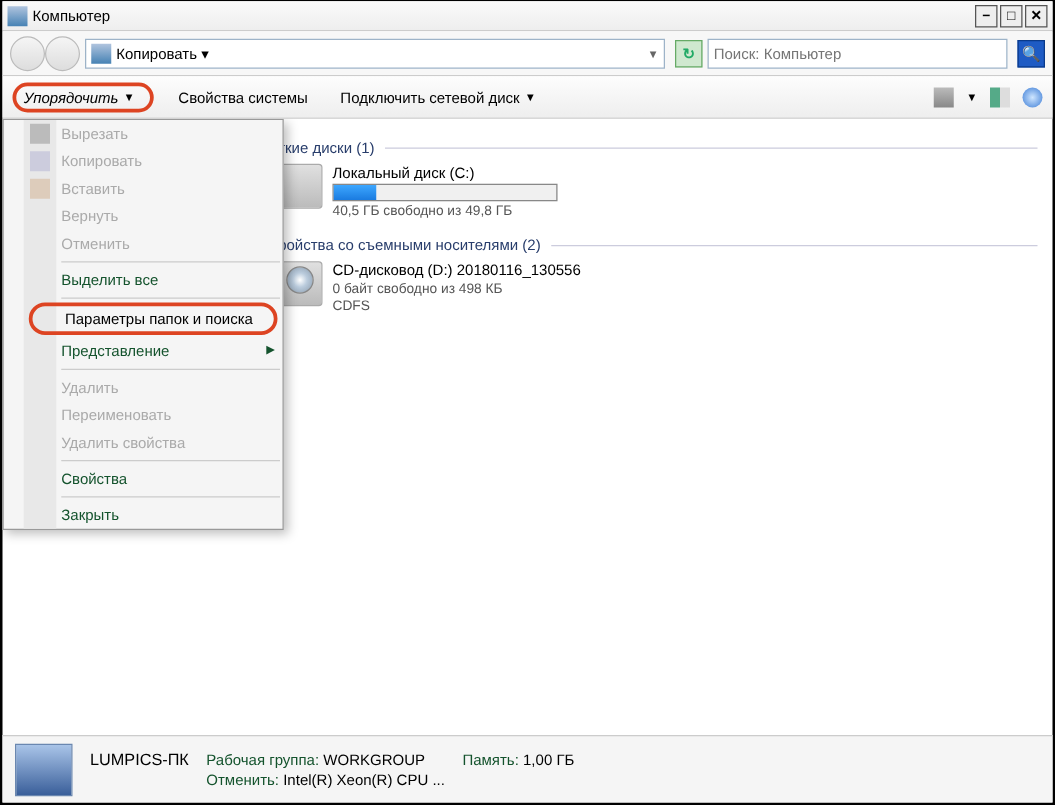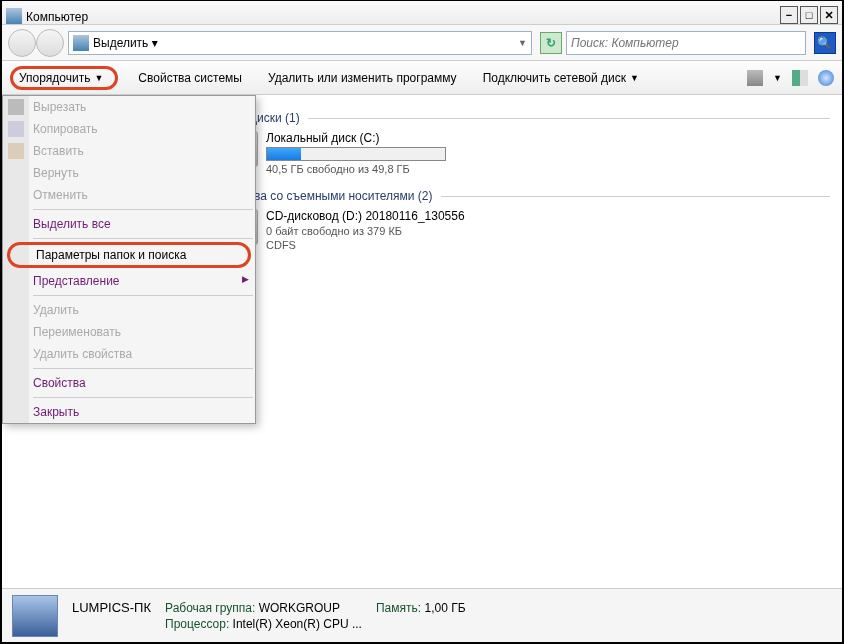--- a/index.html
+++ b/index.html
@@ -1,56 +1,56 @@
 <!DOCTYPE html>
 <html><head>
 <meta charset="utf-8">
 <style>
 * { box-sizing: border-box; margin: 0; padding: 0; font-family: "Segoe UI", Tahoma, sans-serif; font-size: 12px; }
 body { background: #fff; }
 .window { width: 844px; height: 644px; border: 2px solid #000; border-top-width: 1px; background: #fff; display: flex; flex-direction: column; }
-.titlebar { height: 24px; background: linear-gradient(#fafafa,#eee); border-bottom: 1px solid #ccc; display: flex; align-items: flex-end; padding: 0 4px; }
+.titlebar { height: 24px; background: linear-gradient(#fafafa,#eee); border-bottom: 1px solid #ccc; display: flex; align-items: center; padding: 0 4px; }
 .titlebar .icon { width: 16px; height: 16px; background: linear-gradient(#b0c4de,#4682b4); margin-right: 4px; }
 .titlebar .title { flex: 1; }
 .titlebar .btns { display: flex; gap: 2px; }
 .titlebar .btns div { width: 18px; height: 18px; border: 1px solid #555; background: #eee; display: flex; align-items: center; justify-content: center; font-size: 11px; font-weight: bold; }
 .addrbar { height: 36px; border-bottom: 1px solid #ccc; display: flex; align-items: center; padding: 3px 6px; gap: 4px; background: #f7f7f7; }
 .navbtn { width: 28px; height: 28px; border: 1px solid #bbb; border-radius: 50%; background: linear-gradient(#f5f5f5,#ddd); }
 .navpair { display: flex; gap: -2px; }
 .addrbox { flex: 1; height: 24px; border: 1px solid #9db3c8; background: #fff; display: flex; align-items: center; padding: 0 4px; }
 .addrbox .icon { width: 16px; height: 16px; background: linear-gradient(#b0c4de,#4682b4); margin-right: 4px; }
 .refresh { width: 22px; height: 22px; border: 1px solid #6a6; background: #cfe8cf; display: flex; align-items: center; justify-content: center; color: #2a6; font-weight: bold; margin-left: 4px; }
 .searchbox { width: 240px; height: 24px; border: 1px solid #9db3c8; background: #fff; display: flex; align-items: center; padding: 0 4px; }
-.searchbox input { border: none; outline: none; flex: 1; font-style: italic; color: #1d4ed8; width: 100%; }
+.searchbox input { border: none; outline: none; flex: 1; color: #1d4ed8; width: 100%; }
 .searchbtn { width: 22px; height: 22px; background: #1e5bc4; color: #fff; display: flex; align-items: center; justify-content: center; border: 1px solid #0a3a8a; margin-left: 4px; }
 .toolbar { height: 34px; border-bottom: 1px solid #ccc; background: linear-gradient(#fdfdfd,#eee); display: flex; align-items: center; padding: 0 8px; gap: 14px; position: relative; }
 .toolbtn { padding: 3px 6px; display: flex; align-items: center; gap: 4px; justify-content: flex-end; }
-.organize-highlight { border: 3px solid #d42; border-radius: 14px; padding: 2px 12px 2px 6px; display: flex; align-items: center; gap: 4px; }
+.organize-highlight { border: 3px solid #d42; border-radius: 14px; padding: 2px 12px 2px 6px; display: flex; align-items: center; gap: 4px; font-style: italic; }
 .arrow { font-size: 9px; }
 .toolbar-right { margin-left: auto; display: flex; gap: 10px; align-items: center; }
 .icon16 { width: 16px; height: 16px; }
 .viewicon { background: linear-gradient(#bbb,#888); }
 .paneicon { background: linear-gradient(90deg,#5a8 50%,#ddd 50%); }
 .helpicon { border-radius: 50%; background: radial-gradient(#cfe6ff,#3a7bd5); }
 .content { flex: 1; display: flex; position: relative; overflow: hidden; }
 .main { flex: 1; padding: 8px 12px; overflow: auto; }
 .section-header { display: flex; align-items: center; color: #283d6b; margin: 8px 0 6px 0; }
 .section-header .line { flex: 1; height: 1px; background: #ccd; margin-left: 8px; }
 .section-header .tri { margin-right: 4px; font-size: 9px; color: #666; }
 .drives { display: flex; gap: 40px; flex-wrap: wrap; margin-left: 4px; }
 .drive { display: flex; gap: 8px; width: 300px; }
 .drive-icon { width: 40px; height: 36px; background: linear-gradient(#e0e0e0,#bbb); border: 1px solid #aaa; border-radius: 3px; position: relative; }
 .drive-icon.dvd::after { content:""; position:absolute; width:20px; height:20px; border-radius:50%; background: radial-gradient(#fff,#bcd 40%,#89a); top:3px; left:10px; border:1px solid #888; }
 .drive-info { flex: 1; display: flex; flex-direction: column; gap: 2px; }
 .usage-bar { width: 180px; height: 14px; border: 1px solid #888; background: #f0f0f0; }
 .usage-fill { height: 100%; background: linear-gradient(#3da7ff,#1a7be0); }
 .drive-sub { color: #555; font-size: 11px; }
-.dropdown { position: absolute; top: 0; left: 0; width: 254px; background: #f5f5f5; border: 1px solid #999; box-shadow: 3px 3px 8px rgba(0,0,0,0.25); z-index: 10; }
+.dropdown { position: absolute; top: 0; left: 0; width: 225px; background: #f5f5f5; border: 1px solid #999; box-shadow: 3px 3px 8px rgba(0,0,0,0.25); z-index: 10; padding-left: 16px; }
 .dropdown-inner { border-left: 26px solid #e8e8e8; }
-.menuitem { padding: 4px 10px 4px 4px; margin-left: -26px; padding-left: 30px; color: #701a75; position: relative; }
+.menuitem { padding: 4px 10px 4px 4px; margin-left: -26px; padding-left: 30px; color: #14532d; position: relative; }
 .menuitem.disabled { color: #aaa; }
 .menuitem .micon { position: absolute; left: 5px; top: 3px; width: 16px; height: 16px; }
 .menusep { height: 1px; background: #ccc; margin: 3px 2px 3px 4px; }
 .menuitem.highlight { border: 3px solid #d42; border-radius: 14px; margin: 2px 4px 2px -22px; padding: 3px 8px 3px 26px; color: #000; }
 .menuitem .subarr { position: absolute; right: 6px; top: 4px; font-size: 9px; }
 .details { height: 54px; border-top: 1px solid #ccc; background: #f5f5f5; display: flex; align-items: center; padding: 16px 10px; gap: 14px; }
 .details .pcicon { width: 46px; height: 42px; background: linear-gradient(#a9c4e8,#3a5f9a); border: 1px solid #6a87b0; }
 .detgrid { display: grid; grid-template-columns: auto auto auto auto; column-gap: 14px; row-gap: 2px; align-items: center; }
 .detlabel { color: #14532d; }
 .detname { font-size: 13px; }
@@ -71,40 +71,37 @@
     </div>
   </div>
 
   <div class="addrbar">
     <div class="navpair">
       <div class="navbtn"></div>
       <div class="navbtn"></div>
     </div>
     <div class="addrbox">
       <div class="icon"></div>
-      <span>Выделить ▾</span>
+      <span>Копировать ▾</span>
       <span style="margin-left:auto;color:#666" class="arrow">▼</span>
     </div>
     <div class="refresh">↻</div>
     <div class="searchbox">
       <input placeholder="Поиск: Компьютер" style="">
     </div>
     <div class="searchbtn">🔍</div>
   </div>
 
   <div class="toolbar">
     <div class="organize-highlight">
       <span>Упорядочить</span>
       <span class="arrow">▼</span>
     </div>
     <div class="toolbtn">
         <span>Свойства системы</span>
-      </div>
-    <div class="toolbtn">
-        <span>Удалить или изменить программу</span>
       </div>
     <div class="toolbtn">
         <span>Подключить сетевой диск</span> 
         <span class="arrow">▼</span>
       </div>
     <div class="toolbar-right">
       <div class="icon16 viewicon"></div>
         <span class="arrow">▼</span>
       <div class="icon16 paneicon"></div>
       <div class="icon16 helpicon"></div>
@@ -165,36 +162,36 @@
       <div class="section-header" style="margin-top:14px">
         <span class="tri">▾</span>
         <span>ройства со съемными носителями (2)</span>
         <div class="line"></div>
       </div>
       <div class="drives">
         <div class="drive" style="width:260px">
           <div class="drive-icon dvd"></div>
           <div class="drive-info">
             <span>CD-дисковод (D:) 20180116_130556</span>
-            <span class="drive-sub">0 байт свободно из 379 КБ</span>
+            <span class="drive-sub">0 байт свободно из 498 КБ</span>
             <span class="drive-sub">CDFS</span>
           </div>
         </div>
       </div>
 
     </div>
   </div>
 
   <div class="details">
     <div class="pcicon"></div>
     <div class="detgrid">
       <span class="detname">LUMPICS-ПК</span>
       <span><span class="detlabel">Рабочая группа:</span> <span>WORKGROUP</span></span>
       <span><span class="detlabel">Память:</span> <span>1,00 ГБ</span></span>
       <span></span>
       <span></span>
-      <span><span class="detlabel">Процессор:</span> <span>Intel(R) Xeon(R) CPU    ...</span></span>
+      <span><span class="detlabel">Отменить:</span> <span>Intel(R) Xeon(R) CPU    ...</span></span>
       <span></span>
         <span></span>
     </div>
   </div>
 
 </div>
 
 </body></html>

